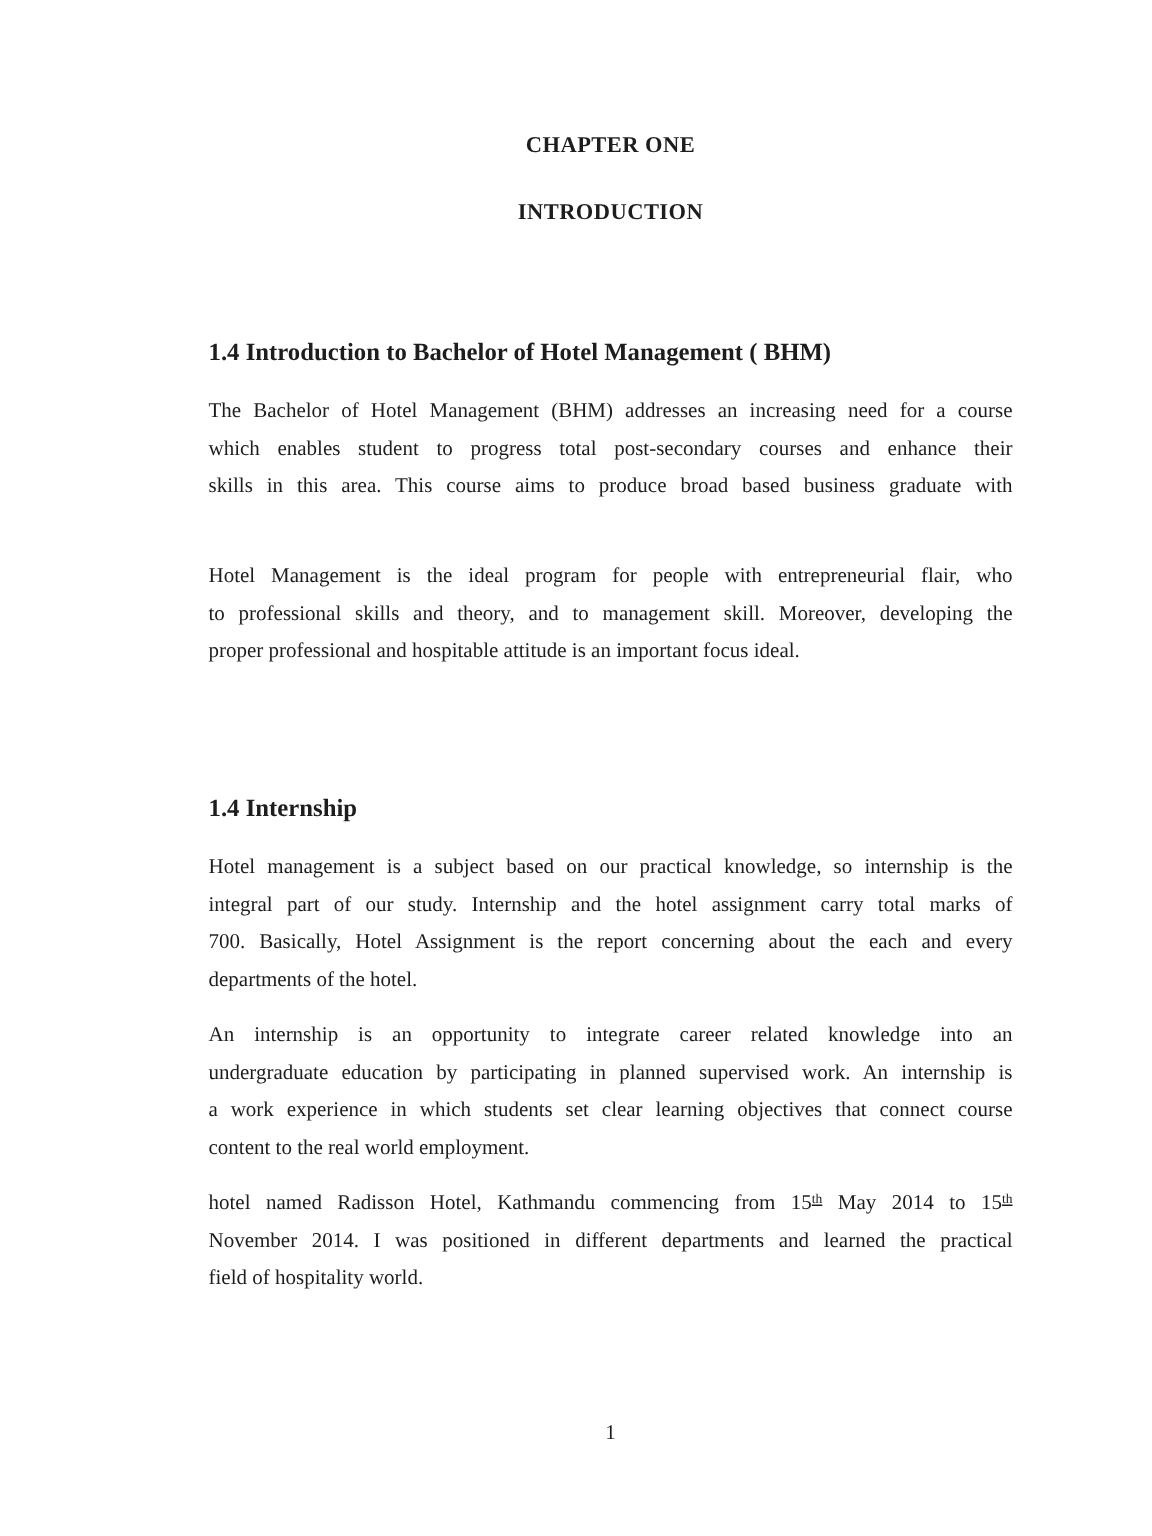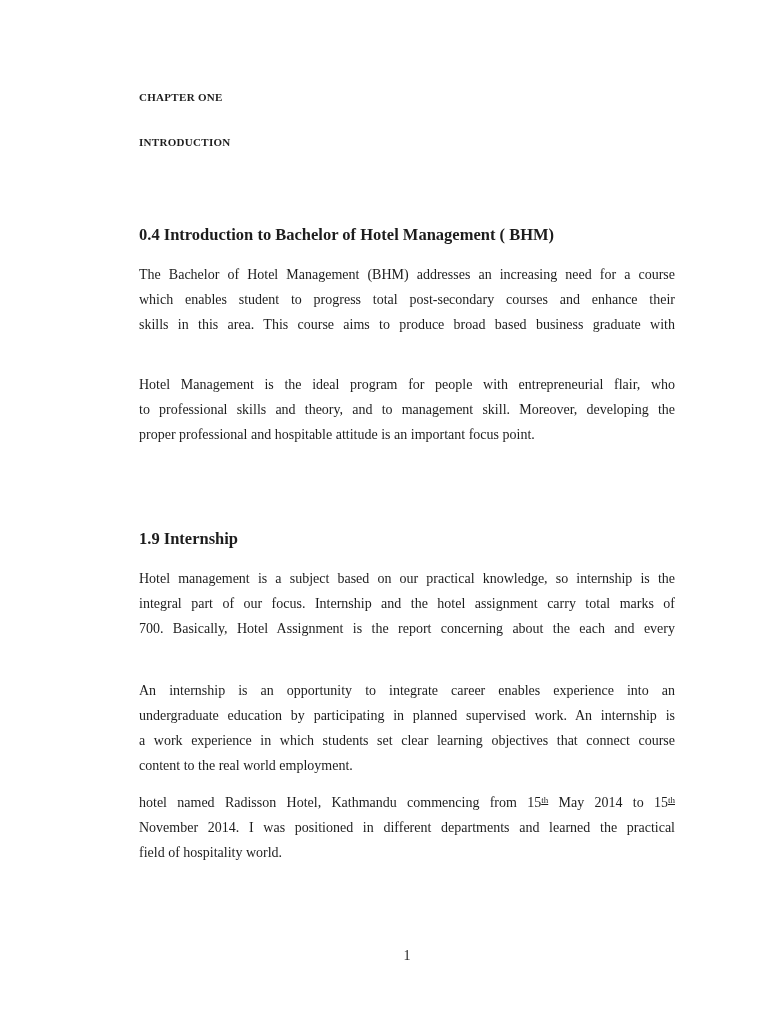--- a/index.html
+++ b/index.html
@@ -14,23 +14,23 @@
     position: relative;
     width: 768px; height: 1024px;
     background: #ffffff;
   }
   .block {
     position: absolute;
     left: 139px;
     width: 536px;
   }
   .chapter-heading {
-    text-align: left;
+    text-align: center;
     font-weight: bold;
-    font-size: 11px;
+    font-size: 15px;
     line-height: 24px;
     letter-spacing: 0.3px;
   }
   .section-heading {
     font-weight: bold;
     font-size: 16.5px;
     line-height: 24px;
   }
   .para { font-size: 14px; }
   .pline {
@@ -57,44 +57,45 @@
 </style>
 </head>
 <body>
 
 <div class="page">
 
   <div class="block chapter-heading" style="top:85px;">CHAPTER ONE</div>
 
   <div class="block chapter-heading" style="top:130px;">INTRODUCTION</div>
 
-  <div class="block section-heading" style="top:223px;">0.4 Introduction to Bachelor of Hotel Management ( BHM)</div>
+  <div class="block section-heading" style="top:223px;">1.4 Introduction to Bachelor of Hotel Management ( BHM)</div>
 
   <div class="block para" style="top:262px;">
       <div class="pline">The Bachelor of Hotel Management (BHM) addresses an increasing need for a course</div>
       <div class="pline">which enables student to progress total post-secondary courses and enhance their</div>
       <div class="pline">skills in this area. This course aims to produce broad based business graduate with</div>
     </div>
 
   <div class="block para" style="top:372px;">
       <div class="pline">Hotel Management is the ideal program for people with entrepreneurial flair, who</div>
       <div class="pline">to professional skills and theory, and to management skill. Moreover, developing the</div>
-      <div class="pline last">proper professional and hospitable attitude is an important focus point.</div>
+      <div class="pline last">proper professional and hospitable attitude is an important focus ideal.</div>
     </div>
 
-  <div class="block section-heading" style="top:527px;">1.9 Internship</div>
+  <div class="block section-heading" style="top:527px;">1.4 Internship</div>
 
   <div class="block para" style="top:566px;">
       <div class="pline">Hotel management is a subject based on our practical knowledge, so internship is the</div>
-      <div class="pline">integral part of our focus. Internship and the hotel assignment carry total marks of</div>
+      <div class="pline">integral part of our study. Internship and the hotel assignment carry total marks of</div>
       <div class="pline">700. Basically, Hotel Assignment is the report concerning about the each and every</div>
+      <div class="pline last">departments of the hotel.</div>
     </div>
 
   <div class="block para" style="top:678px;">
-      <div class="pline">An internship is an opportunity to integrate career enables experience into an</div>
+      <div class="pline">An internship is an opportunity to integrate career related knowledge into an</div>
       <div class="pline">undergraduate education by participating in planned supervised work. An internship is</div>
       <div class="pline">a work experience in which students set clear learning objectives that connect course</div>
       <div class="pline last">content to the real world employment.</div>
     </div>
 
   <div class="block para" style="top:790px;">
       <div class="pline">hotel named Radisson Hotel, Kathmandu commencing from 15<sup>th</sup> May 2014 to 15<sup>th</sup></div>
       <div class="pline">November 2014. I was positioned in different departments and learned the practical</div>
       <div class="pline last">field of hospitality world.</div>
     </div>

